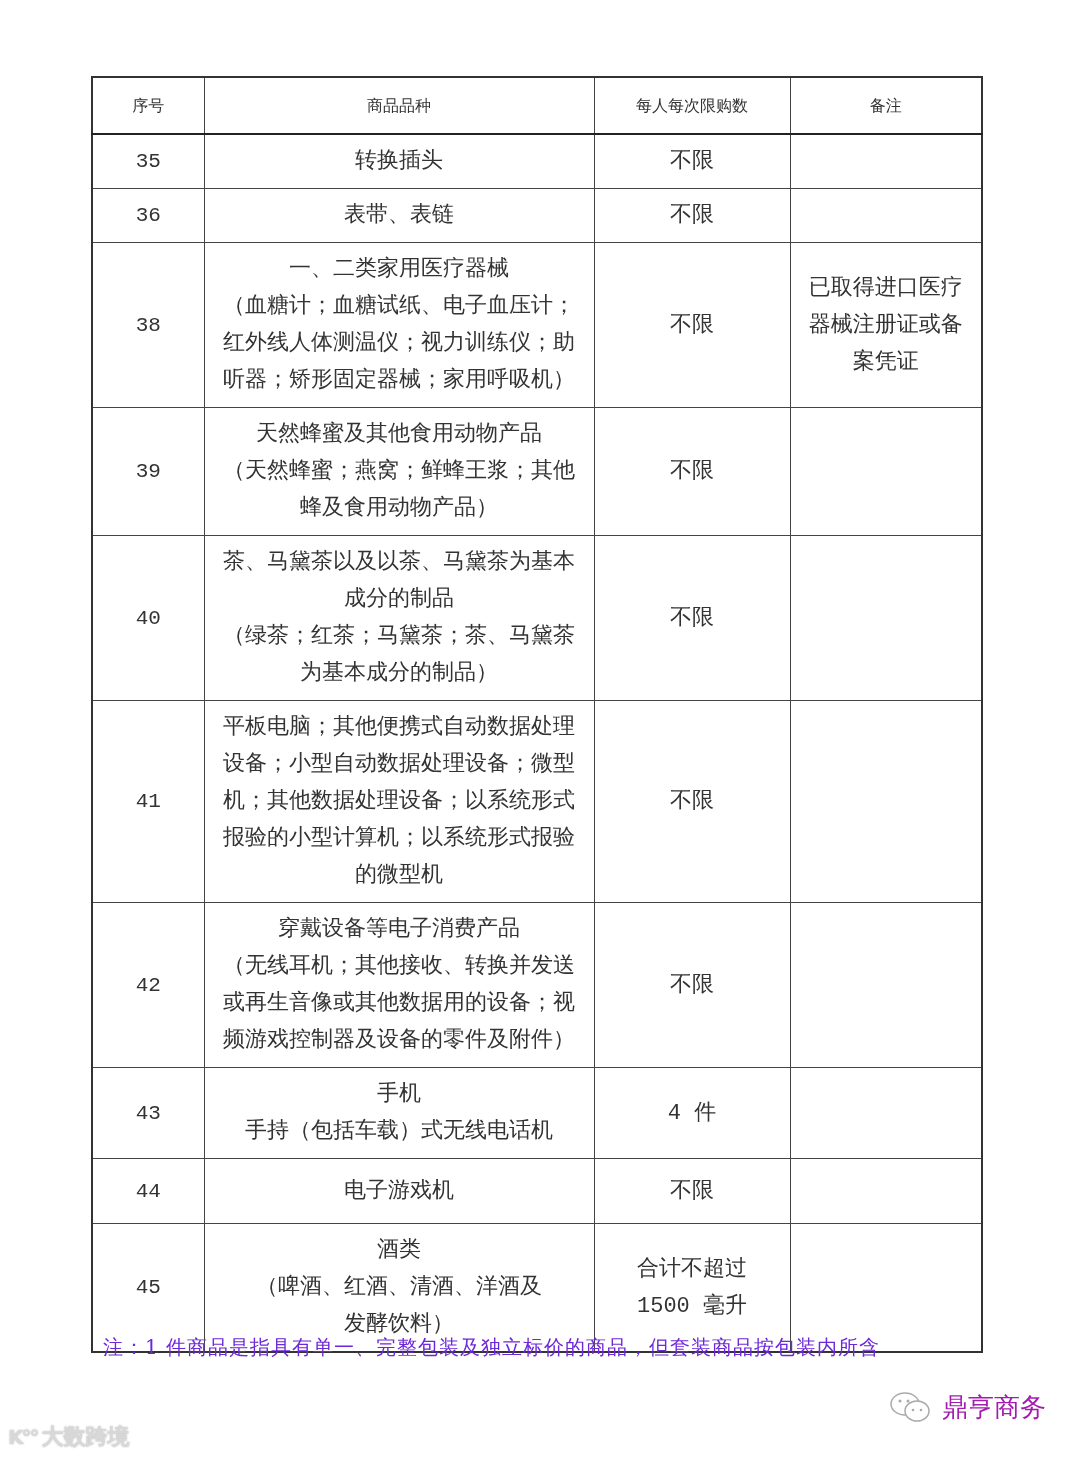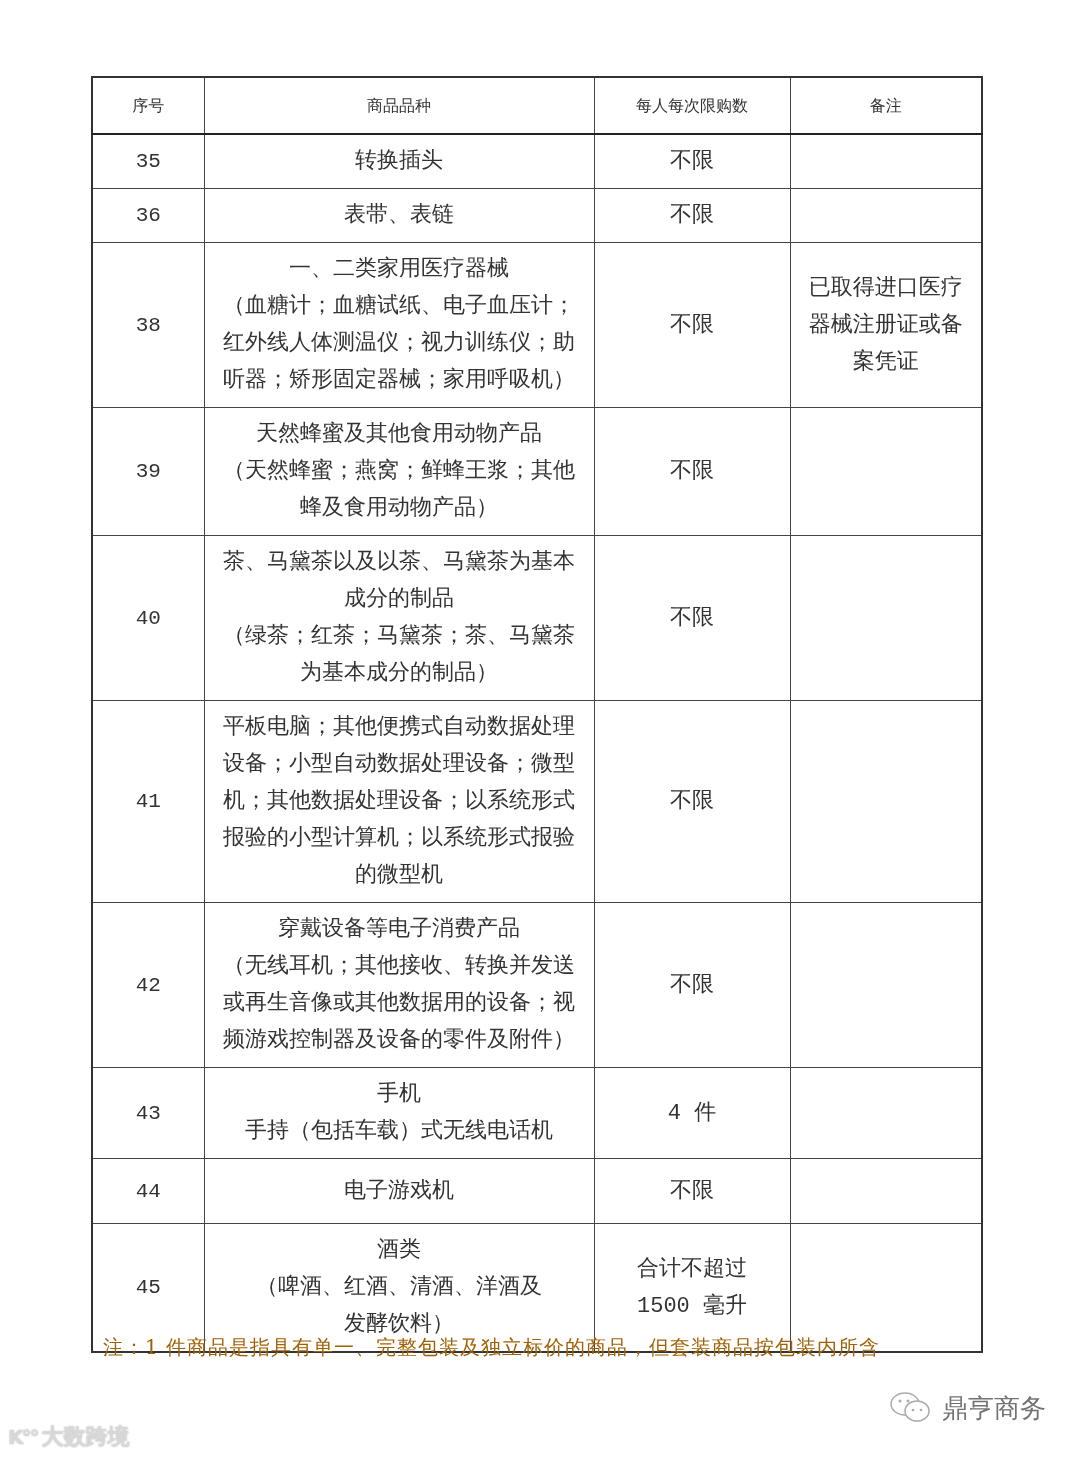--- a/index.html
+++ b/index.html
@@ -24,25 +24,25 @@
   }
   .tbl th {
     font-family: "DejaVu Sans", "Liberation Sans", sans-serif;
     font-size: 16px; height: 55px; border-bottom: 2px solid #222;
   }
   .tbl td.num { font-size: 21px; }
   .tbl td.item { padding: 8px 10px; }
   .line { display: block; }
   .note {
     position: absolute; left: 103px; top: 1328px; width: 880px;
-    font-size: 20px; line-height: 38px; color: #a16207; letter-spacing: 1px;
+    font-size: 20px; line-height: 38px; color: #6d28d9; letter-spacing: 1px;
   }
   .wm-right {
-    position: absolute; left: 888px; top: 1390px; display: flex; align-items: center;
-    color: #737373; font-family: "DejaVu Sans", sans-serif; font-size: 26px; font-weight: 300;
+    position: absolute; left: 888px; top: 1390px; display: flex; 
+    color: #a21caf; font-family: "DejaVu Sans", sans-serif; font-size: 26px; font-weight: 300;
   }
   .wm-right svg { margin-right: 6px; }
   .wm-left {
     position: absolute; left: 8px; top: 1422px; display: flex; align-items: center;
     color: #d8d8d8; font-family: "DejaVu Sans", sans-serif; font-size: 22px; font-weight: bold;
     text-shadow: 0 0 2px #bbb;
   }
   .wm-left .logo { margin-right: 4px; letter-spacing: -2px; font-size: 20px; }
 </style>
 </head>

